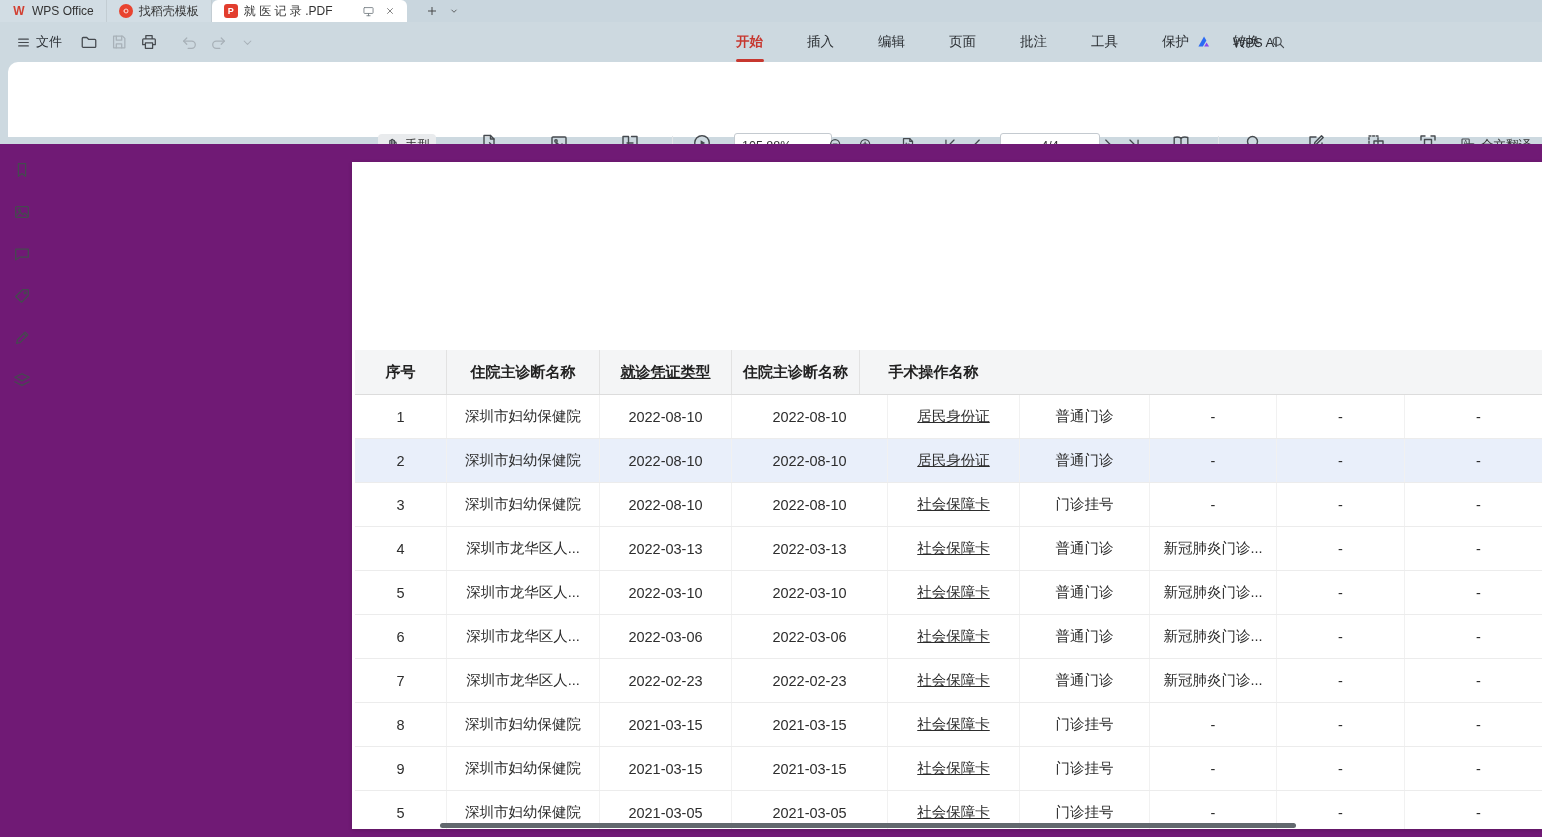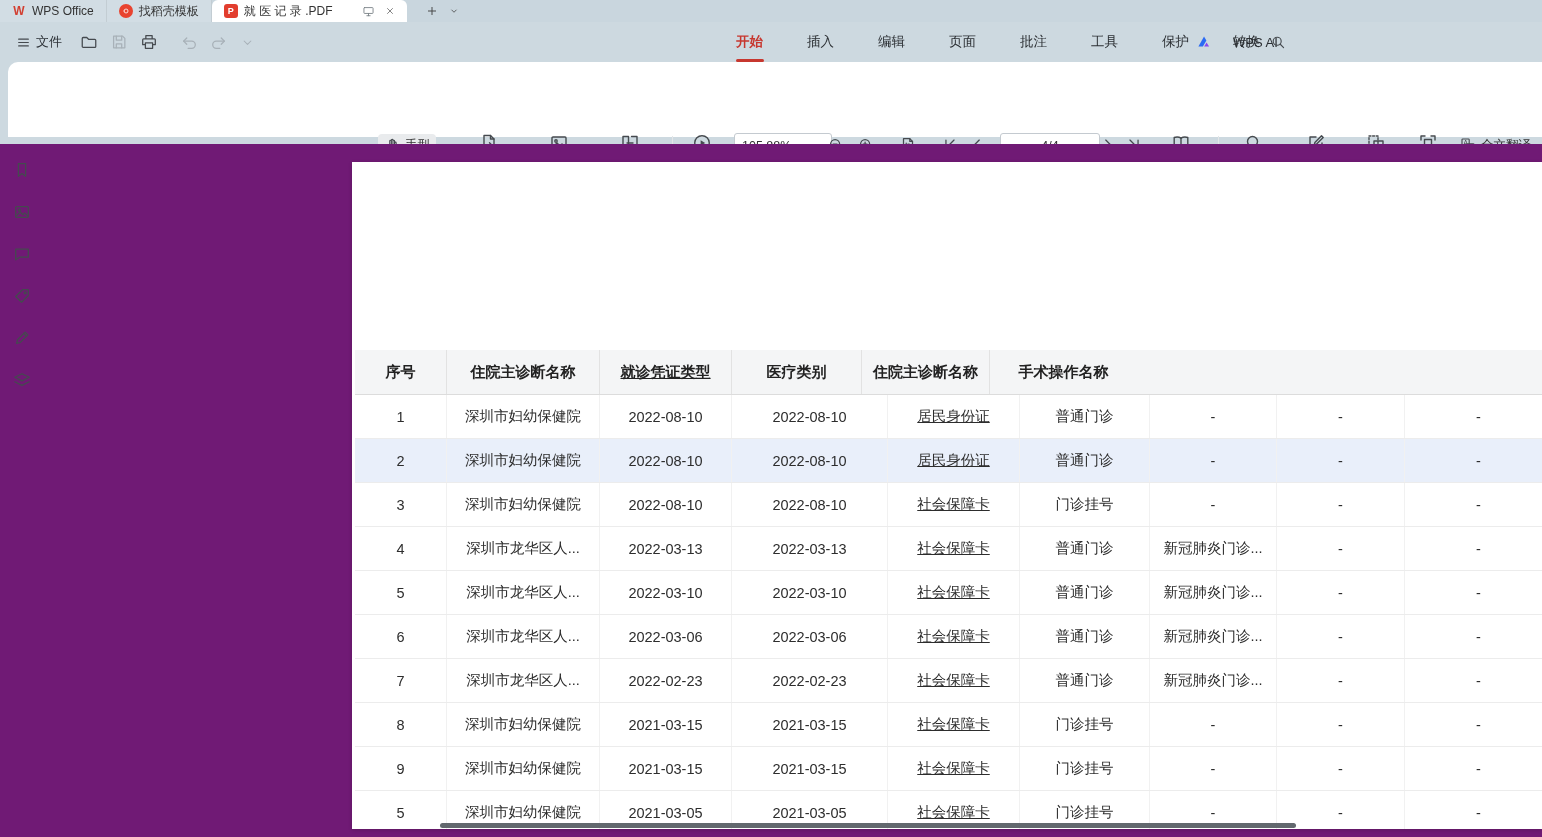--- a/index.html
+++ b/index.html
@@ -469,21 +469,20 @@
           </svg>
       </div>
     </div>
 
     <div class="page">
       <div class="dtable">
         <div class="thead">
             <div class="th c0">序号</div>
             <div class="th c1">住院主诊断名称</div>
             <div class="th c4">就诊凭证类型</div>
-            <div class="th c5">医疗类别</div>
             <div class="th c7">住院主诊断名称</div>
             <div class="th c8">手术操作名称</div>
           </div>
         <div>
             <div class="trow">
               <div class="td c0">1</div>
               <div class="td c1">深圳市妇幼保健院</div>
               <div class="td c2">2022-08-10</div>
               <div class="td c3">2022-08-10</div>
               <div class="td c4">居民身份证</div>

